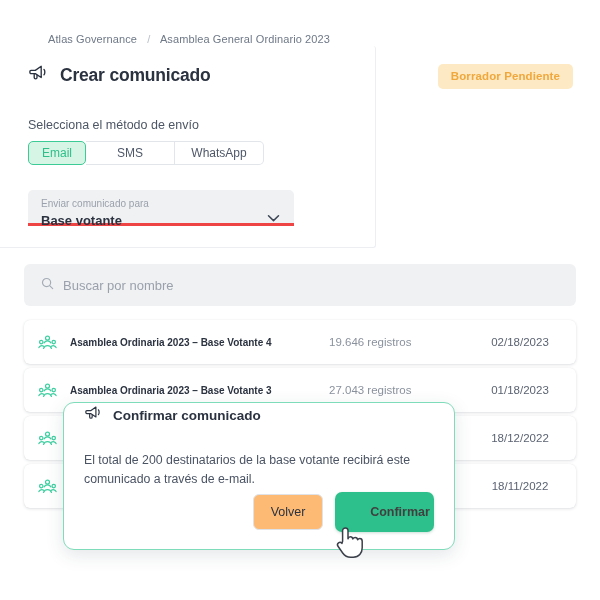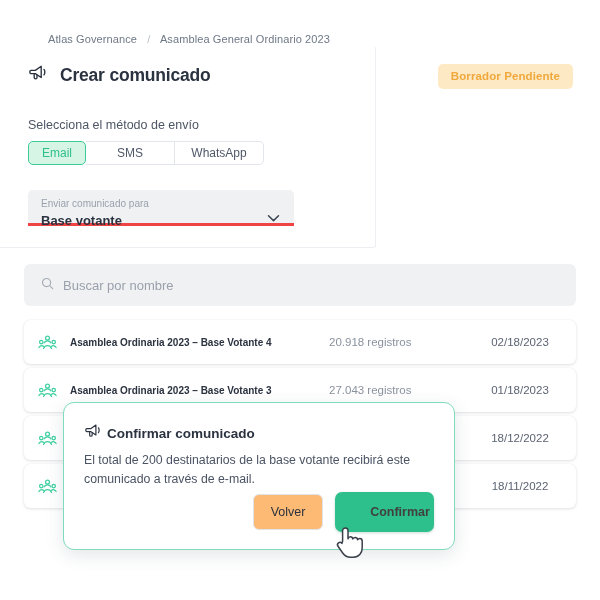--- a/index.html
+++ b/index.html
@@ -228,24 +228,24 @@
     width: 392px;
     height: 148px;
     background: #ffffff;
     border: 1px solid #7fdcbb;
     border-radius: 11px;
     box-shadow: 0 5px 18px rgba(40,60,80,.13);
   }
   .modal-title-row {
     position: absolute;
     left: 20px;
-    top: 20px;
-    display: flex;
-    align-items: center;
-    gap: 4px;
+    top: 2px;
+    display: flex;
+    align-items: center;
+    gap: 10px;
     justify-content: space-between;
   }
   .modal-title {
     font-size: 13.5px;
     font-weight: bold;
     color: #2b3240;
   }
   .modal-body {
     position: absolute;
     left: 20px;
@@ -355,21 +355,21 @@
       <circle cx="10" cy="4.3" r="2.1" fill="none" stroke="#3ecfa0" stroke-width="1.3"></circle>
       <path d="M6.4 9.4a4.1 4.1 0 0 1 7.2 0" fill="none" stroke="#3ecfa0" stroke-width="1.3" stroke-linecap="round"></path>
       <circle cx="3.4" cy="8.6" r="1.8" fill="none" stroke="#3ecfa0" stroke-width="1.3"></circle>
       <circle cx="16.6" cy="8.6" r="1.8" fill="none" stroke="#3ecfa0" stroke-width="1.3"></circle>
       <path d="M.9 14.4a3.3 3.3 0 0 1 5-1.4" fill="none" stroke="#3ecfa0" stroke-width="1.3" stroke-linecap="round"></path>
       <path d="M19.1 14.4a3.3 3.3 0 0 0-5-1.4" fill="none" stroke="#3ecfa0" stroke-width="1.3" stroke-linecap="round"></path>
       <path d="M5.8 15.3a4.5 4.5 0 0 1 8.4 0" fill="none" stroke="#3ecfa0" stroke-width="1.3" stroke-linecap="round"></path>
     </svg>
   </span>
   <span class="row-name">Asamblea Ordinaria 2023 – Base Votante 4</span>
-  <span class="row-count">20.918 registros</span>
+  <span class="row-count">19.646 registros</span>
   <span class="row-date">02/18/2023</span>
 </div>
 
 <div class="row" style="top:368px">
   <span class="row-icon">
     <svg width="19" height="17" viewBox="0 0 20 18">
       <circle cx="10" cy="4.3" r="2.1" fill="none" stroke="#3ecfa0" stroke-width="1.3"></circle>
       <path d="M6.4 9.4a4.1 4.1 0 0 1 7.2 0" fill="none" stroke="#3ecfa0" stroke-width="1.3" stroke-linecap="round"></path>
       <circle cx="3.4" cy="8.6" r="1.8" fill="none" stroke="#3ecfa0" stroke-width="1.3"></circle>
       <circle cx="16.6" cy="8.6" r="1.8" fill="none" stroke="#3ecfa0" stroke-width="1.3"></circle>

